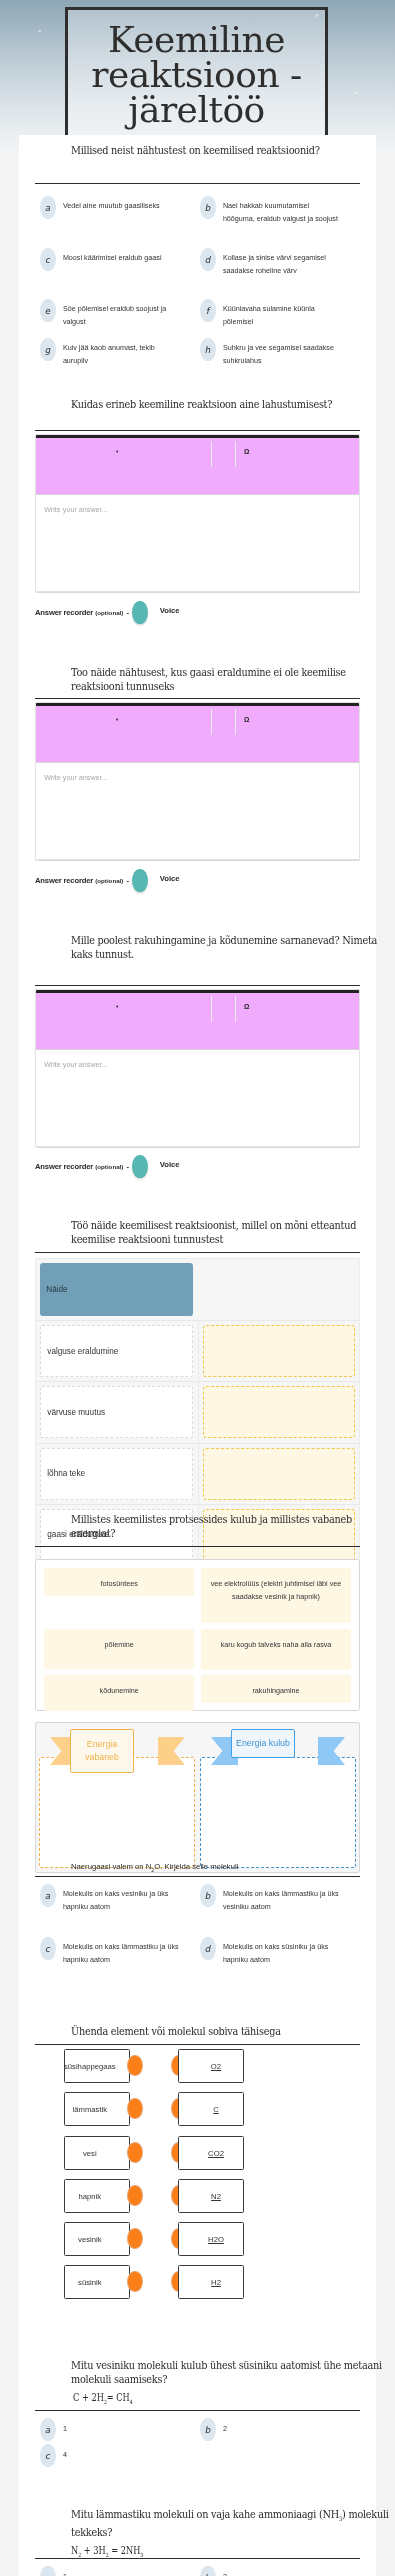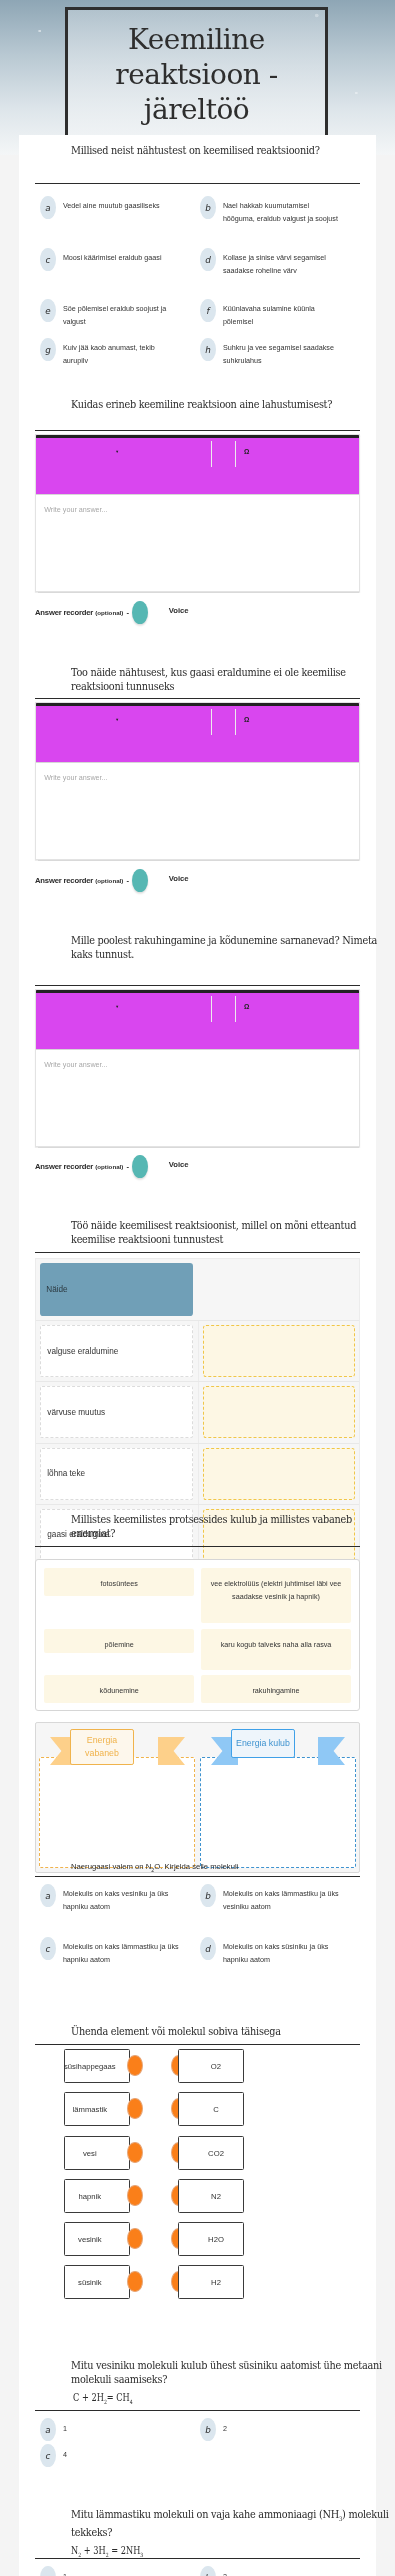--- a/index.html
+++ b/index.html
@@ -21,21 +21,21 @@
       linear-gradient(180deg, #8ea6b5 0%, #b8c8d2 35%, #dde5ea 70%, #f4f6f7 100%);
   }
   .title-box {
     position: absolute; left: 65px; top: 7.2px; width: 263px; height: 128px;
     border: 3.1px solid #2e2e2e; border-bottom: none;
     background: linear-gradient(180deg, rgba(200,212,220,0.55), rgba(240,243,245,0.85));
     display: flex; align-items: center; justify-content: center; text-align: center;
   }
   .title-box h1 {
     font-family: "DejaVu Serif", serif; font-weight: normal;
-    font-size: 28px; line-height: 35px; color: #2e2e2e; letter-spacing: -0.5px;
+    font-size: 36px; line-height: 35px; color: #2e2e2e; letter-spacing: -0.5px;
     padding-top: 4.1px;
   }
   .card {
     position: absolute; left: 19px; top: 135px; width: 357px; height: 2442px;
     background: #ffffff;
   }
   .q { position: absolute; left: 35px; width: 325px; margin-left: 36px; }
   .q-title {
     font-family: "DejaVu Serif", serif; font-size: 11.3px; line-height: 14px;
     color: #2b2b2b; letter-spacing: -0.3px; transform: scaleX(0.86); transform-origin: left;
@@ -53,21 +53,21 @@
     background: #dbe6ee; margin-left: 5.2px;
     display: flex; align-items: center; justify-content: center;
     font-family: "DejaVu Sans", sans-serif; font-size: 8.8px; color: #2a2a2a;
     font-style: italic;
   }
   .opt .otext {
     margin-left: 7.2px; font-size: 7.2px; line-height: 13px; color: #333;
     margin-top: 3.1px; width: 118px;
   }
   .editor {
-    position: absolute; left: 35px; width: 325px; background: #d946ef;
+    position: absolute; left: 35px; width: 325px; background: #f0abfc;
     border: 0.5px solid #e3e3e3; box-shadow: 0 0.5px 1px rgba(0,0,0,0.15);
   }
   .editor .topbar { height: 3.1px; background: #222; border-radius: 1px 1px 0 0; }
   .editor .toolbar { height: 57px; position: relative; border-bottom: 1px solid #d6d6d6; }
   .editor .drop { position: absolute; left: 80px; top: 11.3px; font-size: 4.6px; color: #222; }
   .editor .sep1 { position: absolute; left: 175px; top: 3.1px; width: 0.5px; height: 26px; background: #ececec; }
   .editor .sep2 { position: absolute; left: 199px; top: 3.1px; width: 0.5px; height: 26px; background: #ececec; }
   .editor .omega { position: absolute; left: 208px; top: 10.3px; font-size: 6.7px; font-weight: bold; color: #222; }
   .editor textarea {
     display: block; width: 100%; height: 96px; border: none; resize: none; outline: none;
@@ -75,21 +75,21 @@
   }
   .editor textarea::placeholder { color: #a8a8a8; }
   .recorder { position: absolute; left: 35px; display: flex; align-items: center; }
   .recorder .lbl { font-weight: bold; font-size: 7.7px; color: #2b2b2b; letter-spacing: -0.2px; }
   .recorder .opt-lbl { font-weight: bold; font-size: 6.2px; color: #2b2b2b; margin-left: 2.1px; }
   .recorder .dash { font-weight: bold; font-size: 7.7px; margin-left: 3.1px; }
   .recorder .voice-btn {
     width: 15.5px; height: 23px; border-radius: 50%; background: #56b7b3; margin-left: 3.1px;
     box-shadow: 0 1.5px 2.1px rgba(0,0,0,0.15); border: none;
   }
-  .recorder .voice { font-weight: bold; font-size: 7.7px; margin-left: 21px; margin-top: -3.1px; }
+  .recorder .voice { font-weight: bold; font-size: 7.7px; margin-left: 12px; margin-top: -3.1px; }
 
   .tbl { position: absolute; left: 35px; width: 325px; background: #f6f6f6; border: 0.5px solid #ececec; }
   .tbl .row { display: flex; border-bottom: 0.5px solid #e8e8e8; }
   .tbl .row:last-child { border-bottom: none; }
   .tbl .cell { width: 50%; padding: 4.1px 4.1px 4.1px 4.1px; }
   .tbl .cell + .cell { border-left: 0.5px solid #ececec; }
   .tbl .hcell {
     height: 53px; background: #709fb7; border-radius: 3.1px; color: #2c3a42;
     font-size: 8.2px; display: flex; align-items: center; padding-left: 6.2px;
   }
@@ -106,32 +106,32 @@
     position: absolute; width: 150px; background: #fdf7e4; border-radius: 2.1px;
     text-align: center; font-size: 7.2px; line-height: 13px; color: #333;
     padding: 8.8px 7.2px;
   }
 
   .buckets { position: absolute; left: 35px; width: 325px; height: 151px; background: #f6f6f6; border: 0.5px solid #d8d8d8; border-radius: 2.1px; }
   .bucket { position: absolute; top: 34px; width: 156px; height: 111px; border: 0.8px dashed; border-radius: 2.1px; background: #fff; }
   .bucket.orange { left: 3.1px; border-color: #f0b34c; }
   .bucket.blue { left: 164px; border-color: #3f93cf; }
   .ribbon-tail { position: absolute; top: 14.4px; width: 27px; height: 28px; }
-  .ribbon-box { position: absolute; top: 6.2px; height: 36px; width: 64px; border-radius: 2.1px; border: 1px solid; display: flex; align-items: center; justify-content: center; text-align: center; font-size: 8.8px; line-height: 13px; }
+  .ribbon-box { position: absolute; top: 6.2px; height: 44px; width: 64px; border-radius: 2.1px; border: 1px solid; display: flex; align-items: center; justify-content: center; text-align: center; font-size: 8.8px; line-height: 13px; }
   .ribbon-box.orange { background: #fdf7ec; border-color: #f0b34c; color: #f0b34c; }
   .ribbon-box.blue { background: #eef5fb; border-color: #3fa0e8; color: #3f93cf; height: 29px; }
 
   .match { position: absolute; left: 35px; width: 325px; }
   .mrow { position: absolute; left: 0; width: 325px; height: 34px; }
   .mbox {
     position: absolute; top: 0; width: 66px; height: 34px; border: 0.6px solid #3a3a3a; border-radius: 1.5px;
     display: flex; align-items: center; justify-content: center; font-size: 7.7px; color: #333; background: #fff;
   }
   .mbox.left { left: 29px; padding-right: 14.4px; }
-  .mbox.right { left: 143px; padding-left: 10px; }
+  .mbox.right { left: 143px; padding-left: 10px; text-decoration: underline; }
   .dot {
     position: absolute; top: 5.7px; width: 15.5px; height: 21.6px; border-radius: 50%;
     background: #fa7f19; border: 0.8px solid #e6a77b;
   }
   .dot.left { left: 92px; }
   .dot.right { left: 136px; }
 
   .eq { font-family: "DejaVu Serif", serif; font-size: 10.3px; color: #2b2b2b; transform: scaleX(0.8); transform-origin: left; }
   .eq sub { font-size: 5.7px; }
   .num-opt .otext { margin-top: 4.1px; font-size: 7.2px; }
@@ -296,23 +296,23 @@
   </div>
 </div>
 
 <div class="q" style="top:1513px;">
   <div class="q-title">Millistes keemilistes protsessides kulub ja millistes vabaneb energiat?</div>
 </div>
 <div class="rule" style="top:1546px;"></div>
 <div class="chips" style="top:1552px;height:152px;margin-top:7px;">
   <div class="chip" style="left:8.2px;top:8.2px;height:28px;">fotosüntees</div>
   <div class="chip" style="left:165px;top:8.2px;height:55px;">vee elektrolüüs (elektri juhtimisel läbi vee saadakse vesinik ja hapnik)</div>
-  <div class="chip" style="left:8.2px;top:69px;height:24px;">põlemine</div>
+  <div class="chip" style="left:8.2px;top:69px;height:40px;">põlemine</div>
   <div class="chip" style="left:165px;top:69px;height:41px;">karu kogub talveks naha alla rasva</div>
-  <div class="chip" style="left:8.2px;top:115px;height:28px;">kõdunemine</div>
+  <div class="chip" style="left:8.2px;top:115px;height:36px;">kõdunemine</div>
   <div class="chip" style="left:165px;top:115px;height:28px;">rakuhingamine</div>
 </div>
 
 <div class="buckets" style="top:1722px;">
   <div class="bucket orange"></div>
   <div class="bucket blue"></div>
   <svg class="ribbon-tail" style="left:14.4px;" viewBox="0 0 52 54">
       <polygon points="0,0 52,0 52,54 0,54 22,27" fill="#fdd08a"></polygon>
     </svg>
   <svg class="ribbon-tail" style="left:122px;" viewBox="0 0 52 54">

